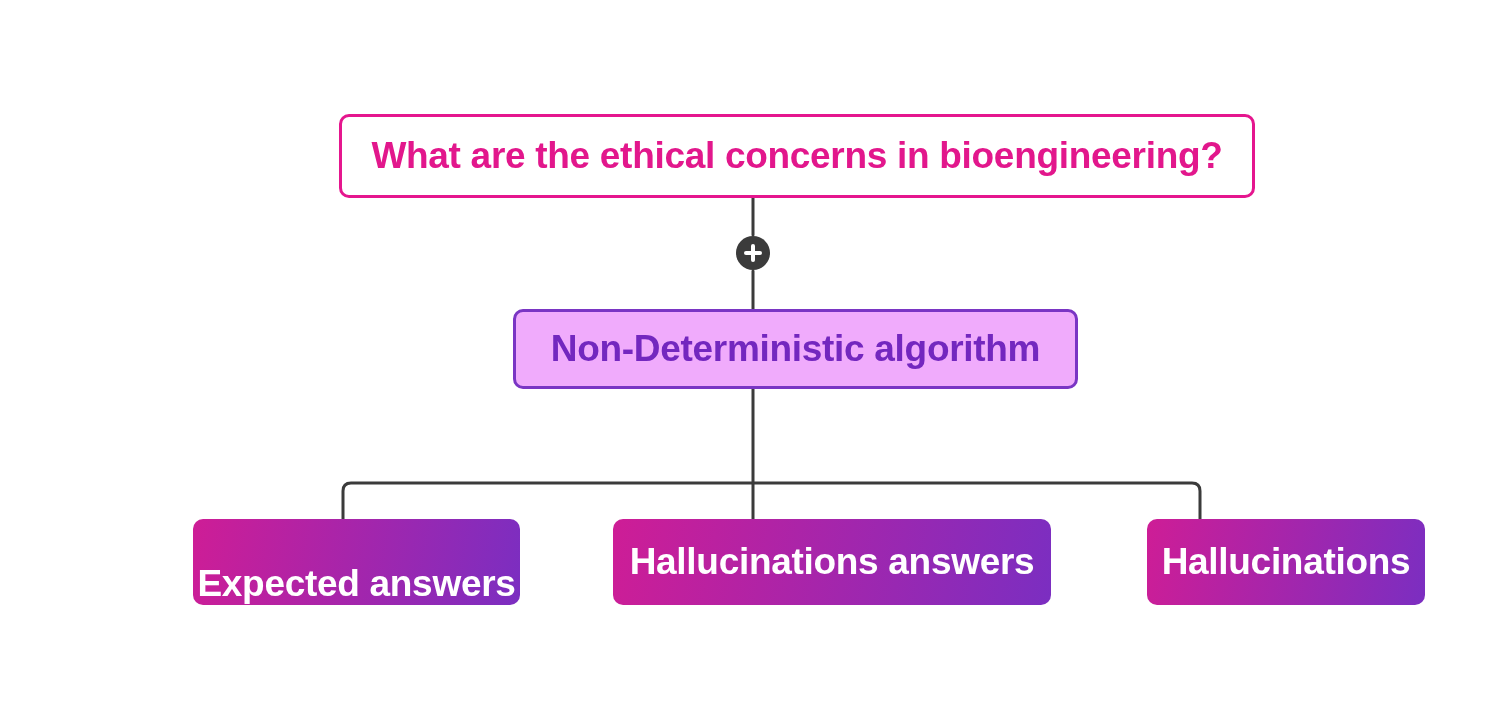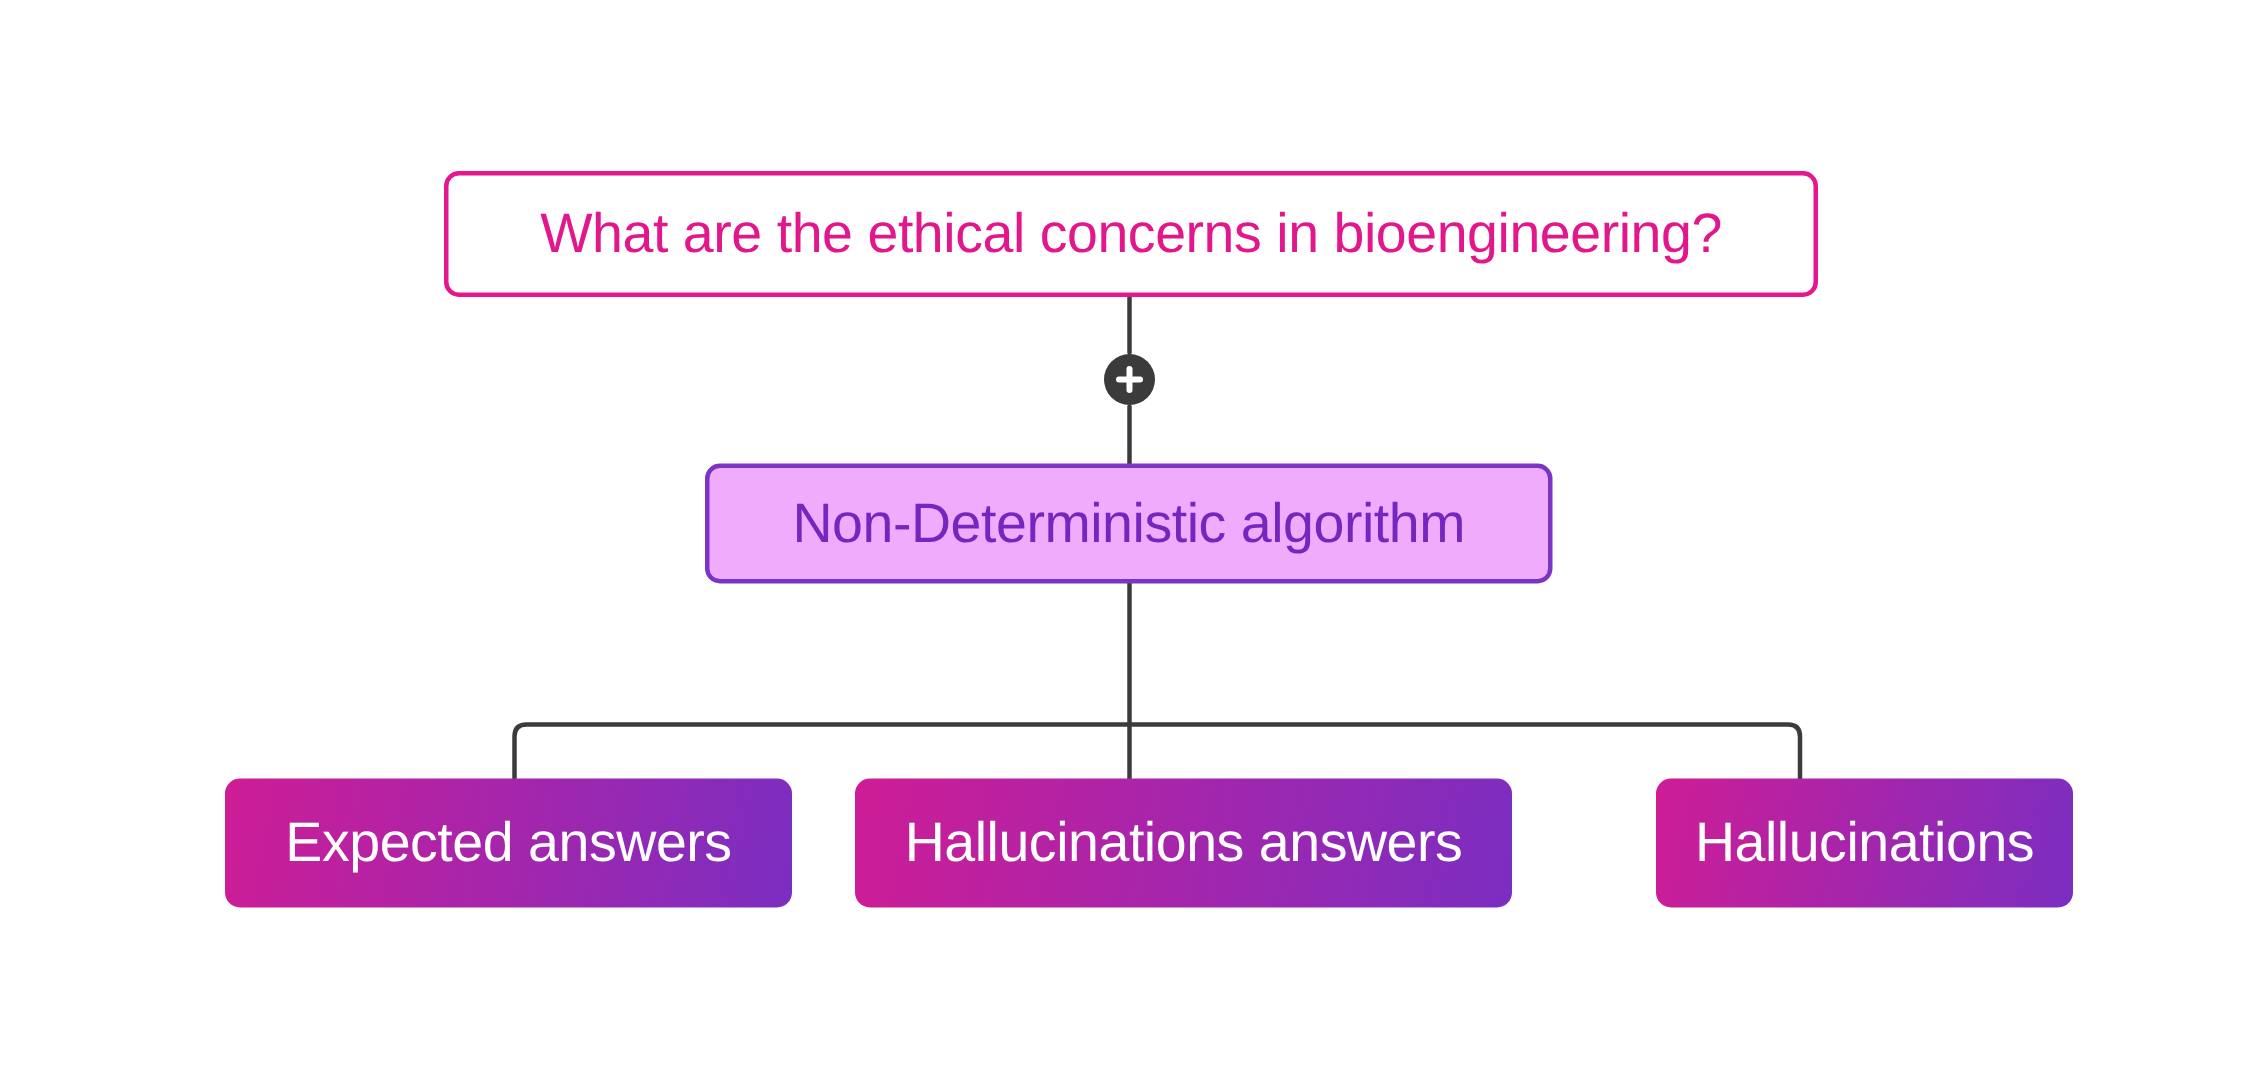--- a/index.html
+++ b/index.html
@@ -11,37 +11,38 @@
     overflow:hidden;
   }
   .connectors{position:absolute;left:0;top:0;width:1506px;height:722px;}
   .line{fill:none;stroke:#3B3B3B;stroke-width:3;stroke-linecap:round;}
   .node{
     position:absolute;
     display:flex;align-items:center;justify-content:center;
     box-sizing:border-box;
     border-radius:10px;
     text-align:center;
-    font-size:37px;font-weight:400;letter-spacing:-0.3px;
+    font-size:37px;font-weight:700;letter-spacing:-0.3px;
     white-space:nowrap;
+    margin-left:43px;
   }
   .node-question{
     left:296px;top:114px;width:916px;height:84px;
     border:3px solid #E5168E;color:#E2178C;background:#ffffff;
   }
   .node-algorithm{
     left:470px;top:309px;width:565px;height:80px;
     border:3px solid #7A35C4;color:#7327BF;background:#f0abfc;
   }
   .node-child{
     top:519px;height:86px;
     background:linear-gradient(101deg,#CE1D96 0%,#7B2EC1 100%);
     color:#ffffff;
   }
-  .child-1{left:150px;width:378px;}
+  .child-1{left:150px;width:327px;align-items:flex-end;}
   .child-2{left:570px;width:438px;}
   .child-3{left:1104px;width:278px;}
   .plus-btn{
     position:absolute;left:736px;top:236px;
     width:34px;height:34px;border-radius:50%;
     background:#3B3B3B;border:none;padding:0;margin:0;
     display:flex;align-items:center;justify-content:center;
     cursor:pointer;
   }
   .plus-glyph{position:relative;width:18px;height:18px;display:block;}

